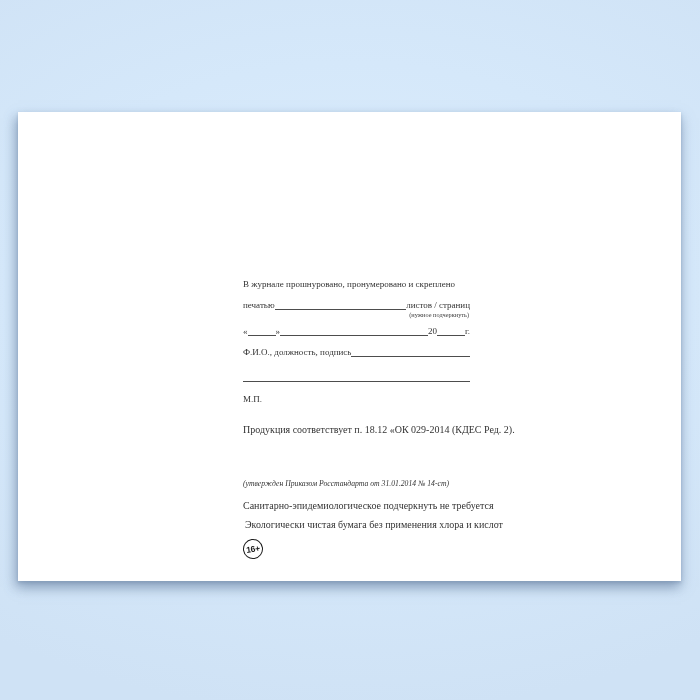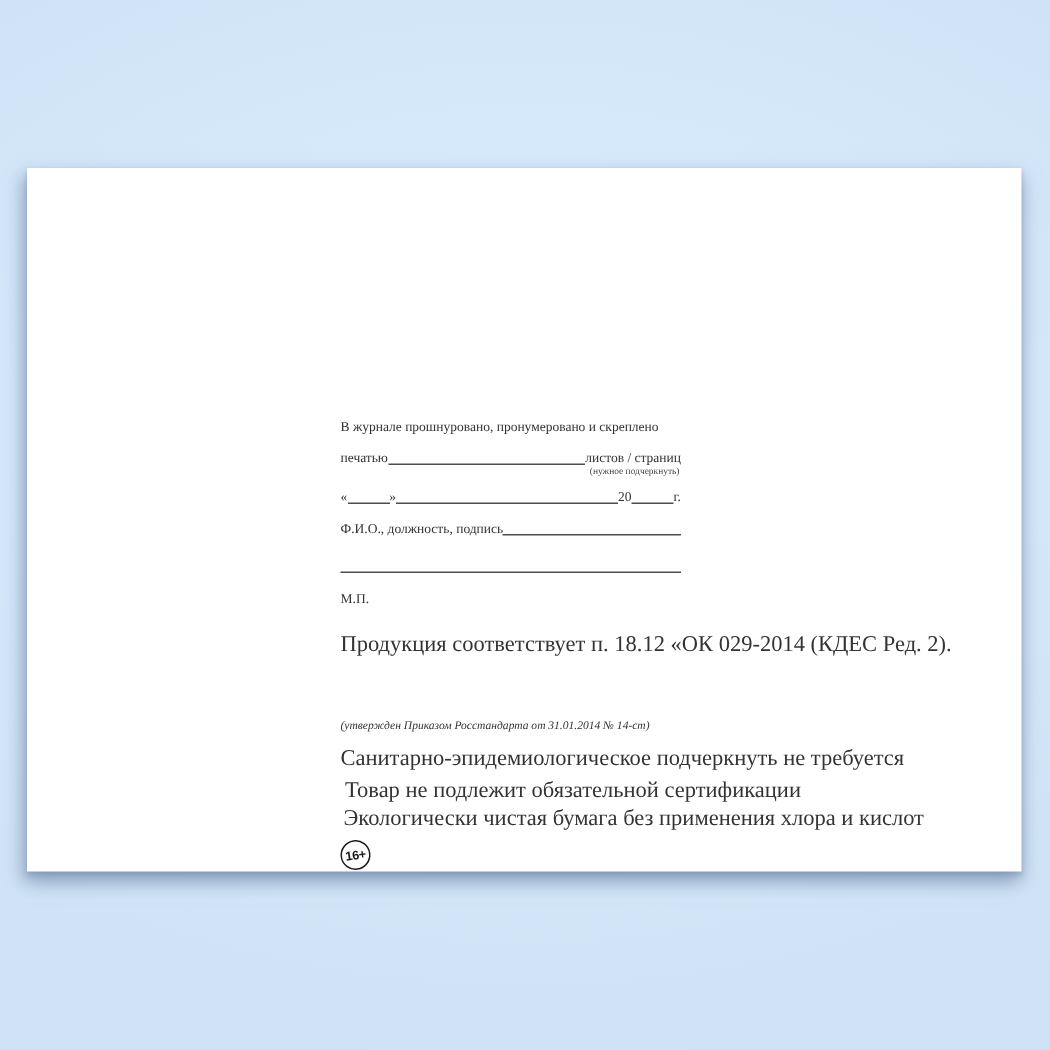--- a/index.html
+++ b/index.html
@@ -9,36 +9,36 @@
     background: radial-gradient(ellipse 620px 420px at 50% 42%, #ddeefd 0%, #d5e8fa 55%, #cfe2f5 100%);
   }
   .paper {
     position:absolute; left:18px; top:112px; width:663px; height:469px;
     background:#ffffff;
     box-shadow: 0 6px 12px rgba(108,133,165,.55),
                 -4px 6px 10px rgba(108,133,165,.32),
                 0 2px 3px rgba(108,133,165,.35);
   }
   .content {
-    position:absolute; left:209px; top:167px; width:227px;
+    position:absolute; left:225px; top:167px; width:227px;
     color:#333333;
     font-family:"Liberation Serif","DejaVu Serif",serif;
     font-size:9px; line-height:10px;
   }
   .row { white-space:nowrap; }
   .flexrow { display:flex; align-items:flex-end; height:10px; }
   .flexrow > span { line-height:10px; }
   .blank { display:inline-block; border-bottom:1px solid #4d4d4d; height:9px; }
   .grow { flex:1 1 auto; }
   .w28 { width:28px; }
   .hint { text-align:right; font-size:6.3px; line-height:7px; color:#3d3d3d; padding-right:1px; }
   .mt11 { margin-top:11px; } .mt8 { margin-top:8px; } .mt9 { margin-top:9px;font-family:Liberation Serif, serif; } .mt21 { margin-top:21px; } .mt12 { margin-top:12px; } .mt1 { margin-top:1px; }
   .fullline { border-bottom:1px solid #4d4d4d; height:9px; margin-top:16px; }
   .right { text-align:left; }
-  .t-mid { font-size:15px; line-height:10px; }
+  .t-mid { font-size:10px; line-height:10px; }
   .t-small { font-size:7.7px; line-height:9.5px; }
   .italic { font-style:italic;margin-top:44px; }
   .badge-row { display:flex; align-items:flex-start; margin-top:9px; }
   .age-badge {
     width:20px; height:20px; border:1.6px solid #1b1b1b; border-radius:50%;
     display:flex; align-items:center; justify-content:center;
     font-family:"Liberation Sans","DejaVu Sans",sans-serif;
     font-weight:bold; font-size:8.5px; color:#1b1b1b; flex:0 0 auto;
     transform:rotate(-8deg); letter-spacing:-0.3px;
   }
@@ -79,21 +79,20 @@
       </div>
 
       <div class="fullline"></div>
 
       <div class="row right mt12">М.П.</div>
 
       <div class="row t-mid mt21">Продукция соответствует п. 18.12 «ОК 029-2014 (КДЕС Ред. 2).</div>
       <div class="row t-small italic">(утвержден Приказом Росстандарта от 31.01.2014 № 14-ст)</div>
 
       <div class="row t-mid mt12">Санитарно-эпидемиологическое подчеркнуть не требуется</div>
-      <div class="row t-mid mt11" style="padding-left:3px;">Товар не подлежит обязательной сертификации</div>
       <div class="row t-mid mt9" style="padding-left:2px;">Экологически чистая бумага без применения хлора и кислот</div>
 
       <div class="badge-row">
         <div class="age-badge">16+</div>
       </div>
 
     </div>
   </div>
 </div>
 

